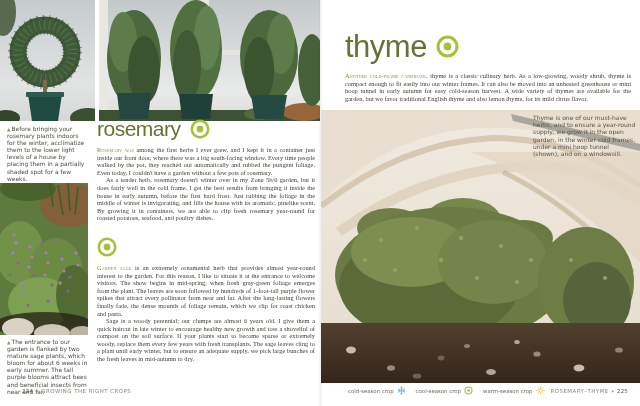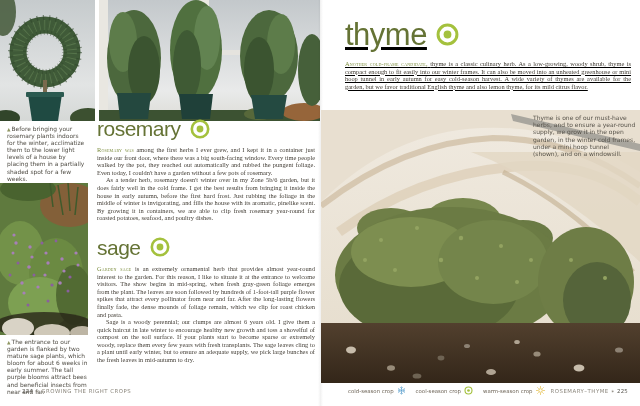--- a/index.html
+++ b/index.html
@@ -23,21 +23,21 @@
   .col-main{position:absolute;left:97px;top:118px;width:218px;}
   .entry-title{font-family:"Liberation Sans",sans-serif;font-weight:400;color:#657335;
                font-size:21px;line-height:1;margin:0 0 7px 0;display:flex;align-items:center;
                gap:9px;letter-spacing:-0.5px;}
   .season-icon{width:20px;height:20px;flex:0 0 auto;}
   .body-text{margin:0;font-size:6.4px;line-height:7.6px;text-align:justify;color:#443f37;}
   .body-text.indent{text-indent:9px;}
   .lead-in{font-variant:small-caps;color:#7b8c3c;letter-spacing:0.2px;}
   .entry + .entry{margin-top:15px;}
 
-  .entry-thyme{position:absolute;left:345px;top:19px;width:286px;text-decoration:underline;}
+  .entry-thyme{position:absolute;left:345px;top:31px;width:286px;}
   .entry-thyme .entry-title{font-size:31px;margin-bottom:10px;}
   .entry-thyme .season-icon{width:23px;height:23px;}
 
   .photo-overlay-caption{position:absolute;left:533px;top:114px;width:103px;
            font-family:"DejaVu Sans",sans-serif;font-size:6px;line-height:7.2px;color:#57534a;}
 
   .legend{position:absolute;left:348px;top:386px;display:flex;align-items:center;gap:10px;
           font-family:"DejaVu Sans",sans-serif;font-size:5.4px;color:#6e6558;}
   .legend-item{display:flex;align-items:center;gap:3px;}
   .legend-item svg{width:9px;height:9px;display:block;}
@@ -175,21 +175,20 @@
           <circle cx="10" cy="10" r="8.2" fill="#ffffff" stroke="#a4c13d" stroke-width="2.6"></circle>
           <circle cx="10" cy="10" r="3.4" fill="#a4c13d"></circle>
         </svg>
       </h2>
       <p class="body-text"><span class="lead-in">Rosemary was</span> <span>among the first herbs I ever grew, and I kept it in a container just inside our front door, where there was a big south-facing window. Every time people walked by the pot, they reached out automatically and rubbed the pungent foliage. Even today, I couldn't have a garden without a few pots of rosemary.</span></p>
       <p class="body-text indent">As a tender herb, rosemary doesn't winter over in my Zone 5b/6 garden, but it does fairly well in the cold frame. I get the best results from bringing it inside the house in early autumn, before the first hard frost. Just rubbing the foliage in the middle of winter is invigorating, and fills the house with its aromatic, pinelike scent. By growing it in containers, we are able to clip fresh rosemary year-round for roasted potatoes, seafood, and poultry dishes.</p>
     </section>
 
     <section class="entry">
       <h2 class="entry-title">
-        <span>sage</span>
         <svg class="season-icon" viewBox="0 0 20 20">
           <circle cx="10" cy="10" r="8.2" fill="#ffffff" stroke="#a4c13d" stroke-width="2.6"></circle>
           <circle cx="10" cy="10" r="3.4" fill="#a4c13d"></circle>
         </svg>
       </h2>
       <p class="body-text"><span class="lead-in">Garden sage</span> <span>is an extremely ornamental herb that provides almost year-round interest to the garden. For this reason, I like to situate it at the entrance to welcome visitors. The show begins in mid-spring, when fresh gray-green foliage emerges from the plant. The leaves are soon followed by hundreds of 1-foot-tall purple flower spikes that attract every pollinator from near and far. After the long-lasting flowers finally fade, the dense mounds of foliage remain, which we clip for roast chicken and pasta.</span></p>
       <p class="body-text indent">Sage is a woody perennial; our clumps are almost 6 years old. I give them a quick haircut in late winter to encourage healthy new growth and toss a shovelful of compost on the soil surface. If your plants start to become sparse or extremely woody, replace them every few years with fresh transplants. The sage leaves cling to a plant until early winter, but to ensure an adequate supply, we pick large bunches of the fresh leaves in mid-autumn to dry.</p>
     </section>
   </div>
 

